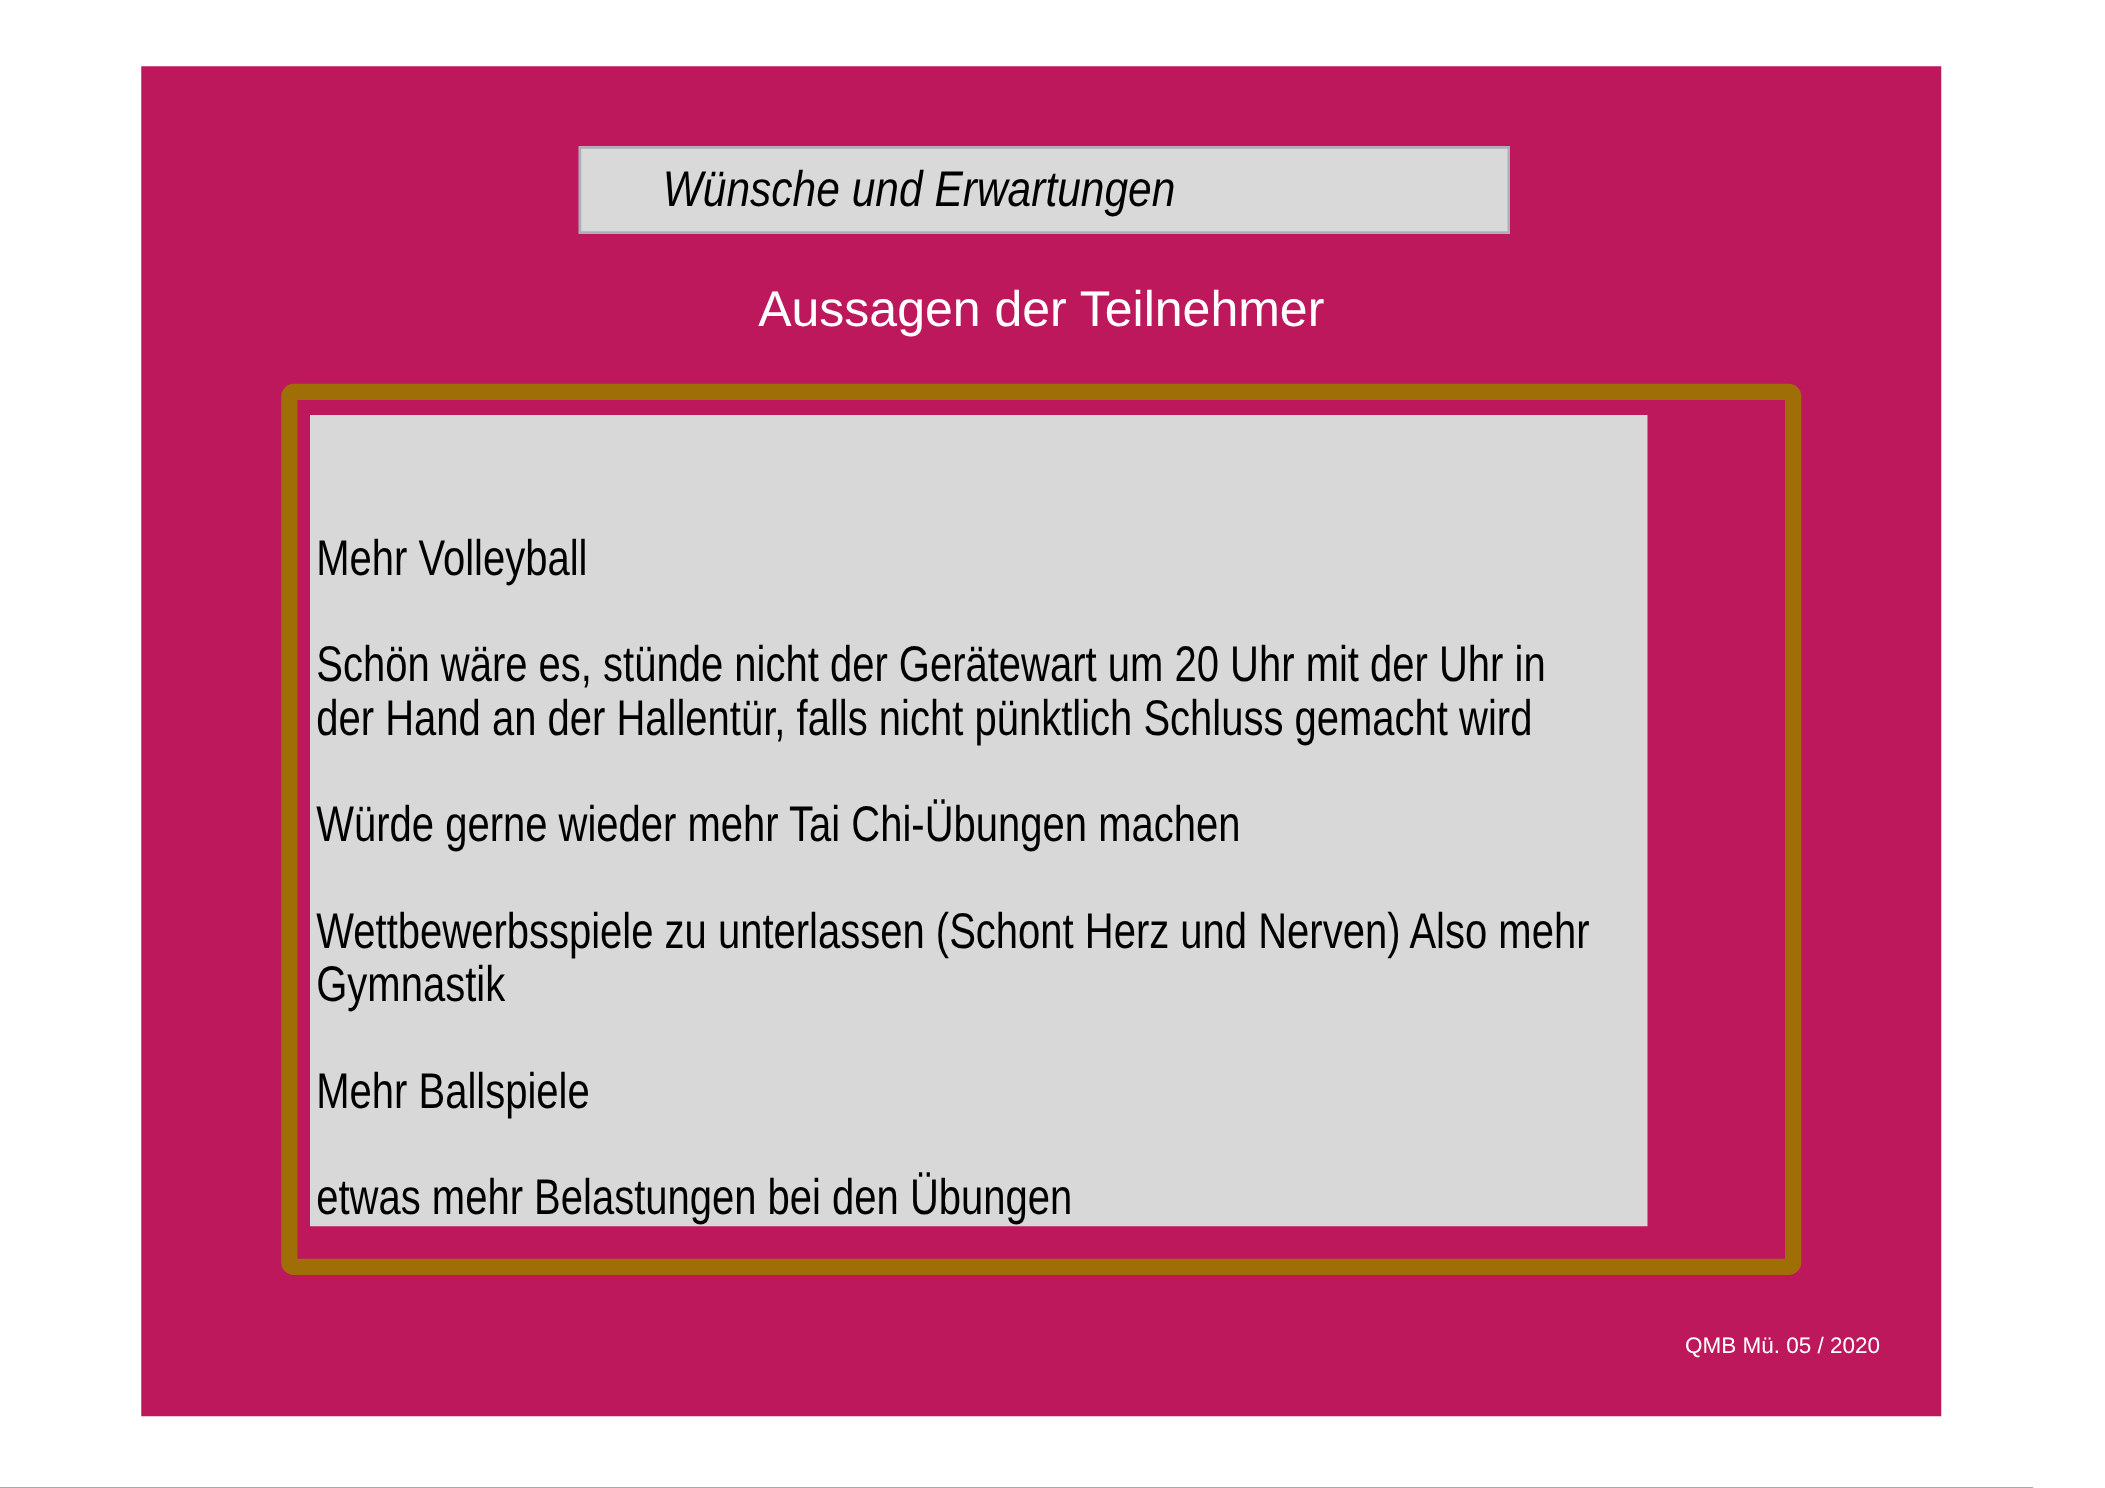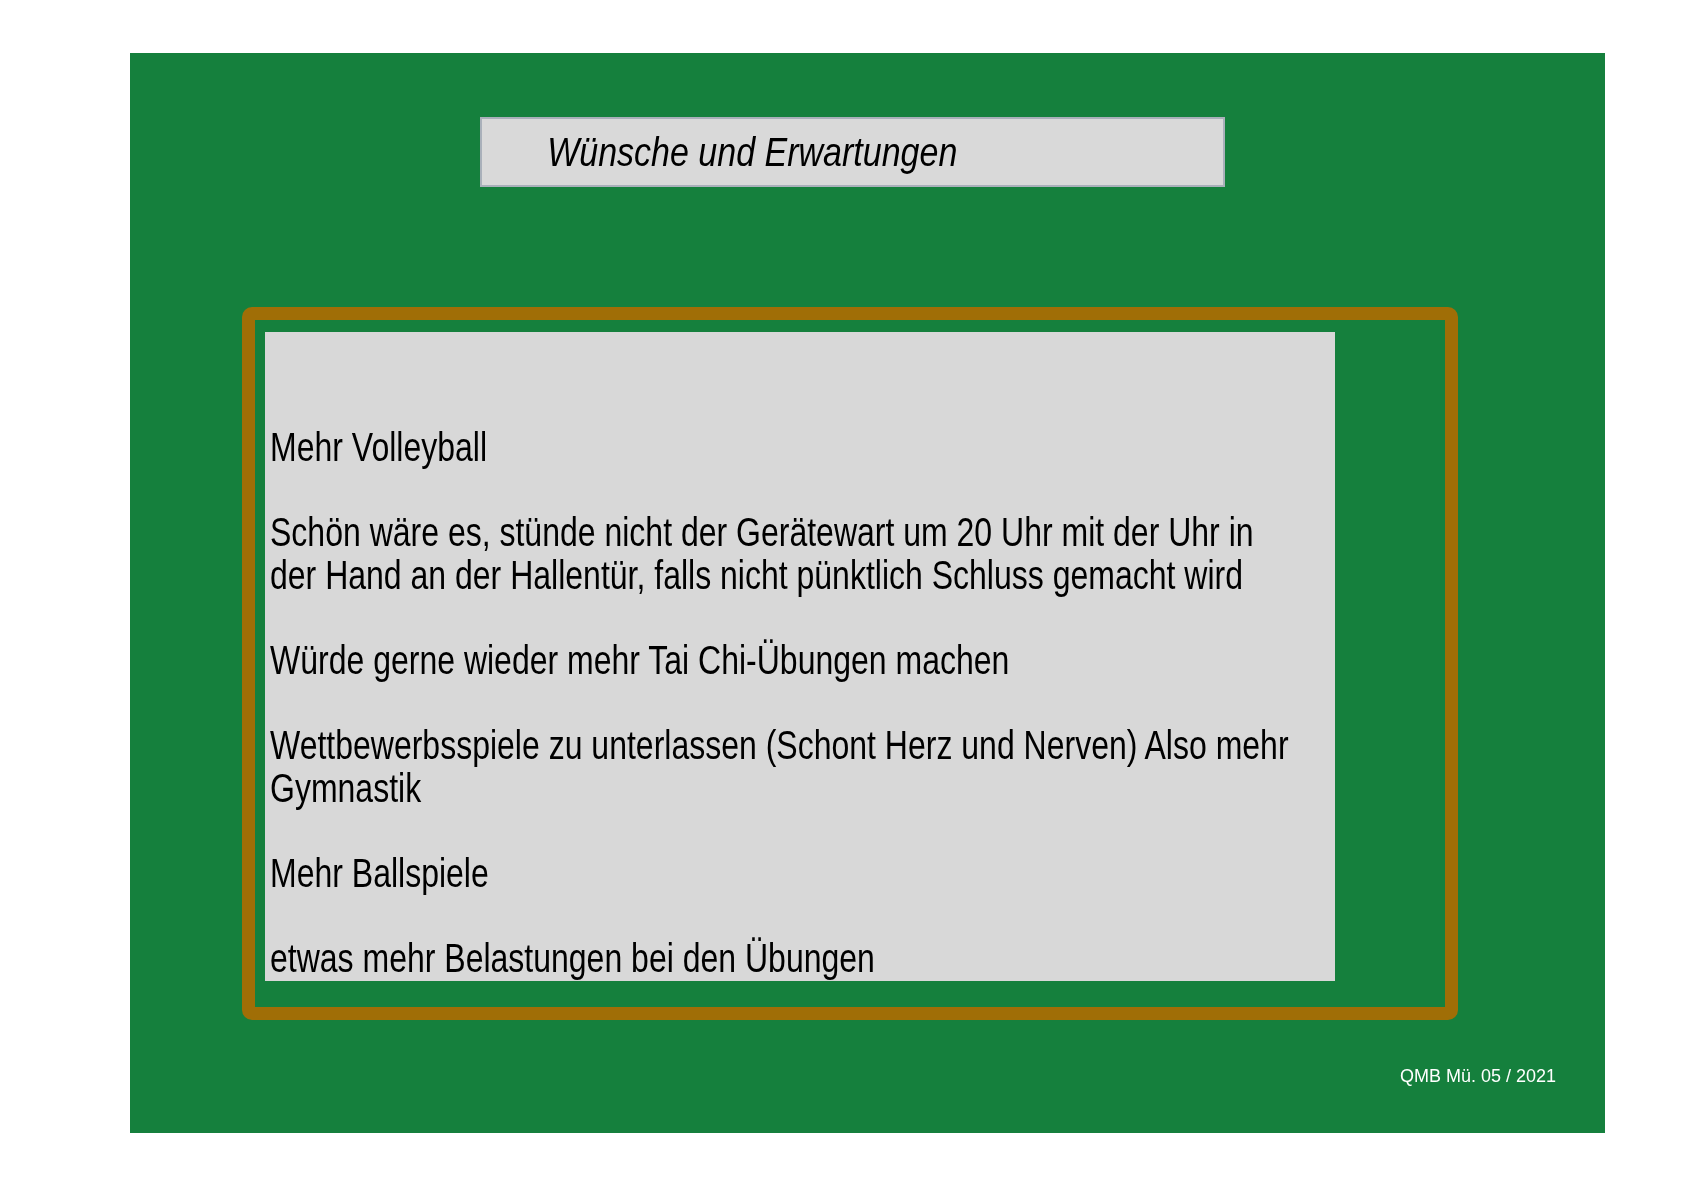--- a/index.html
+++ b/index.html
@@ -1,23 +1,22 @@
 <!DOCTYPE html>
 <html><head>
 <meta charset="utf-8">
 <style>
   html,body{margin:0;padding:0;}
   body{
     width:1684px;height:1190px;background:#ffffff;position:relative;
     font-family:"Liberation Sans","DejaVu Sans",sans-serif;overflow:hidden;
   }
   .slide{
-    position:absolute;left:130px;top:53px;width:1440px;height:1080px;
-    background:#15803d;
-    padding-left:35px;
+    position:absolute;left:113px;top:53px;width:1440px;height:1080px;
+    background:#be185d;
   }
   
   .title-bar{
     position:absolute;left:350px;top:64px;width:745px;height:70px;
     background:#d9d9d9;border:2px solid #a9b0ba;box-sizing:border-box;
     display:flex;align-items:center;justify-content:center;
   }
   .title-text{
     font-style:italic;font-size:40px;color:#000000;white-space:nowrap;
     transform:translateX(-100px) scaleX(0.85);
@@ -59,20 +58,21 @@
 </style>
 </head>
 <body>
 
 <div class="slide">
 
   <div class="title-bar">
     <div class="title-text">Wünsche und Erwartungen</div>
   </div>
 
+  <div class="subtitle">Aussagen der Teilnehmer</div>
 
 
   <div class="gold-frame"></div>
 
   <div class="content-box">
     <div class="content-inner">
       <div class="stmt">
         <div class="line">Mehr Volleyball</div>
       </div>
       <div class="stmt">
@@ -88,15 +88,15 @@
       </div>
       <div class="stmt">
         <div class="line">Mehr Ballspiele</div>
       </div>
       <div class="stmt">
         <div class="line">etwas mehr Belastungen bei den Übungen</div>
       </div>
     </div>
   </div>
 
-  <div class="footer">QMB Mü. 05 / 2021</div>
+  <div class="footer">QMB Mü. 05 / 2020</div>
 
 </div>
 
 </body></html>

